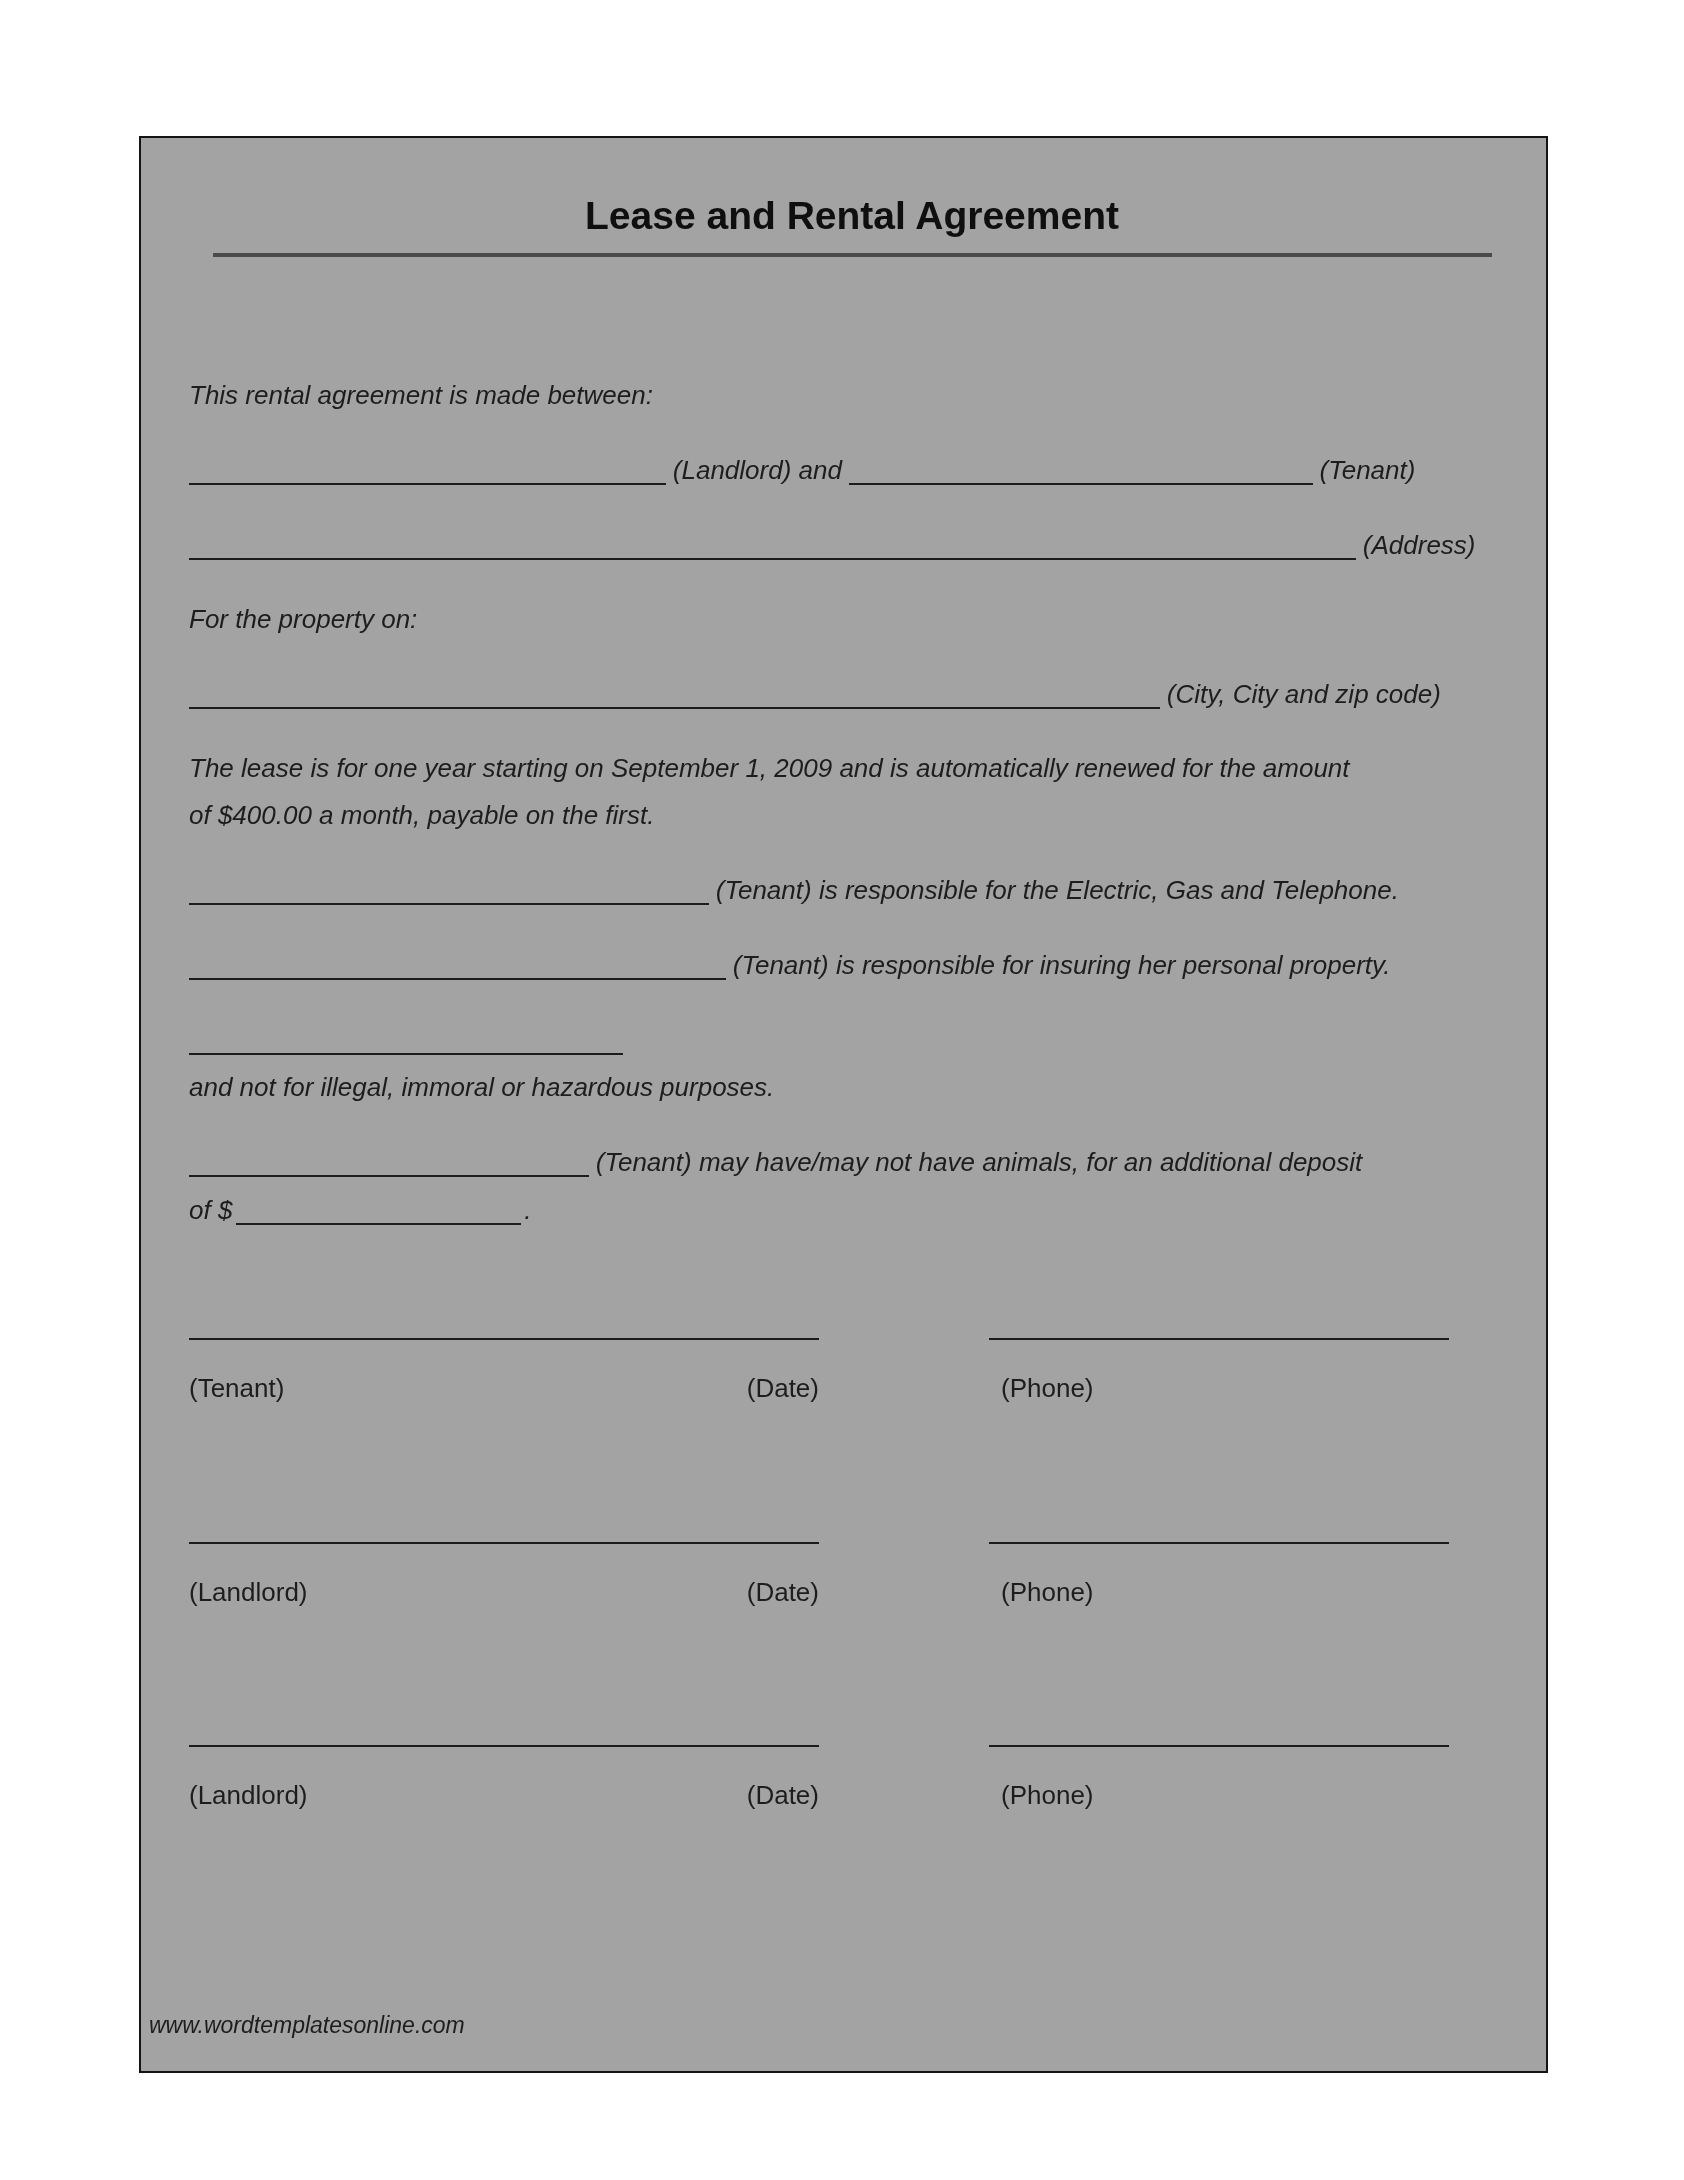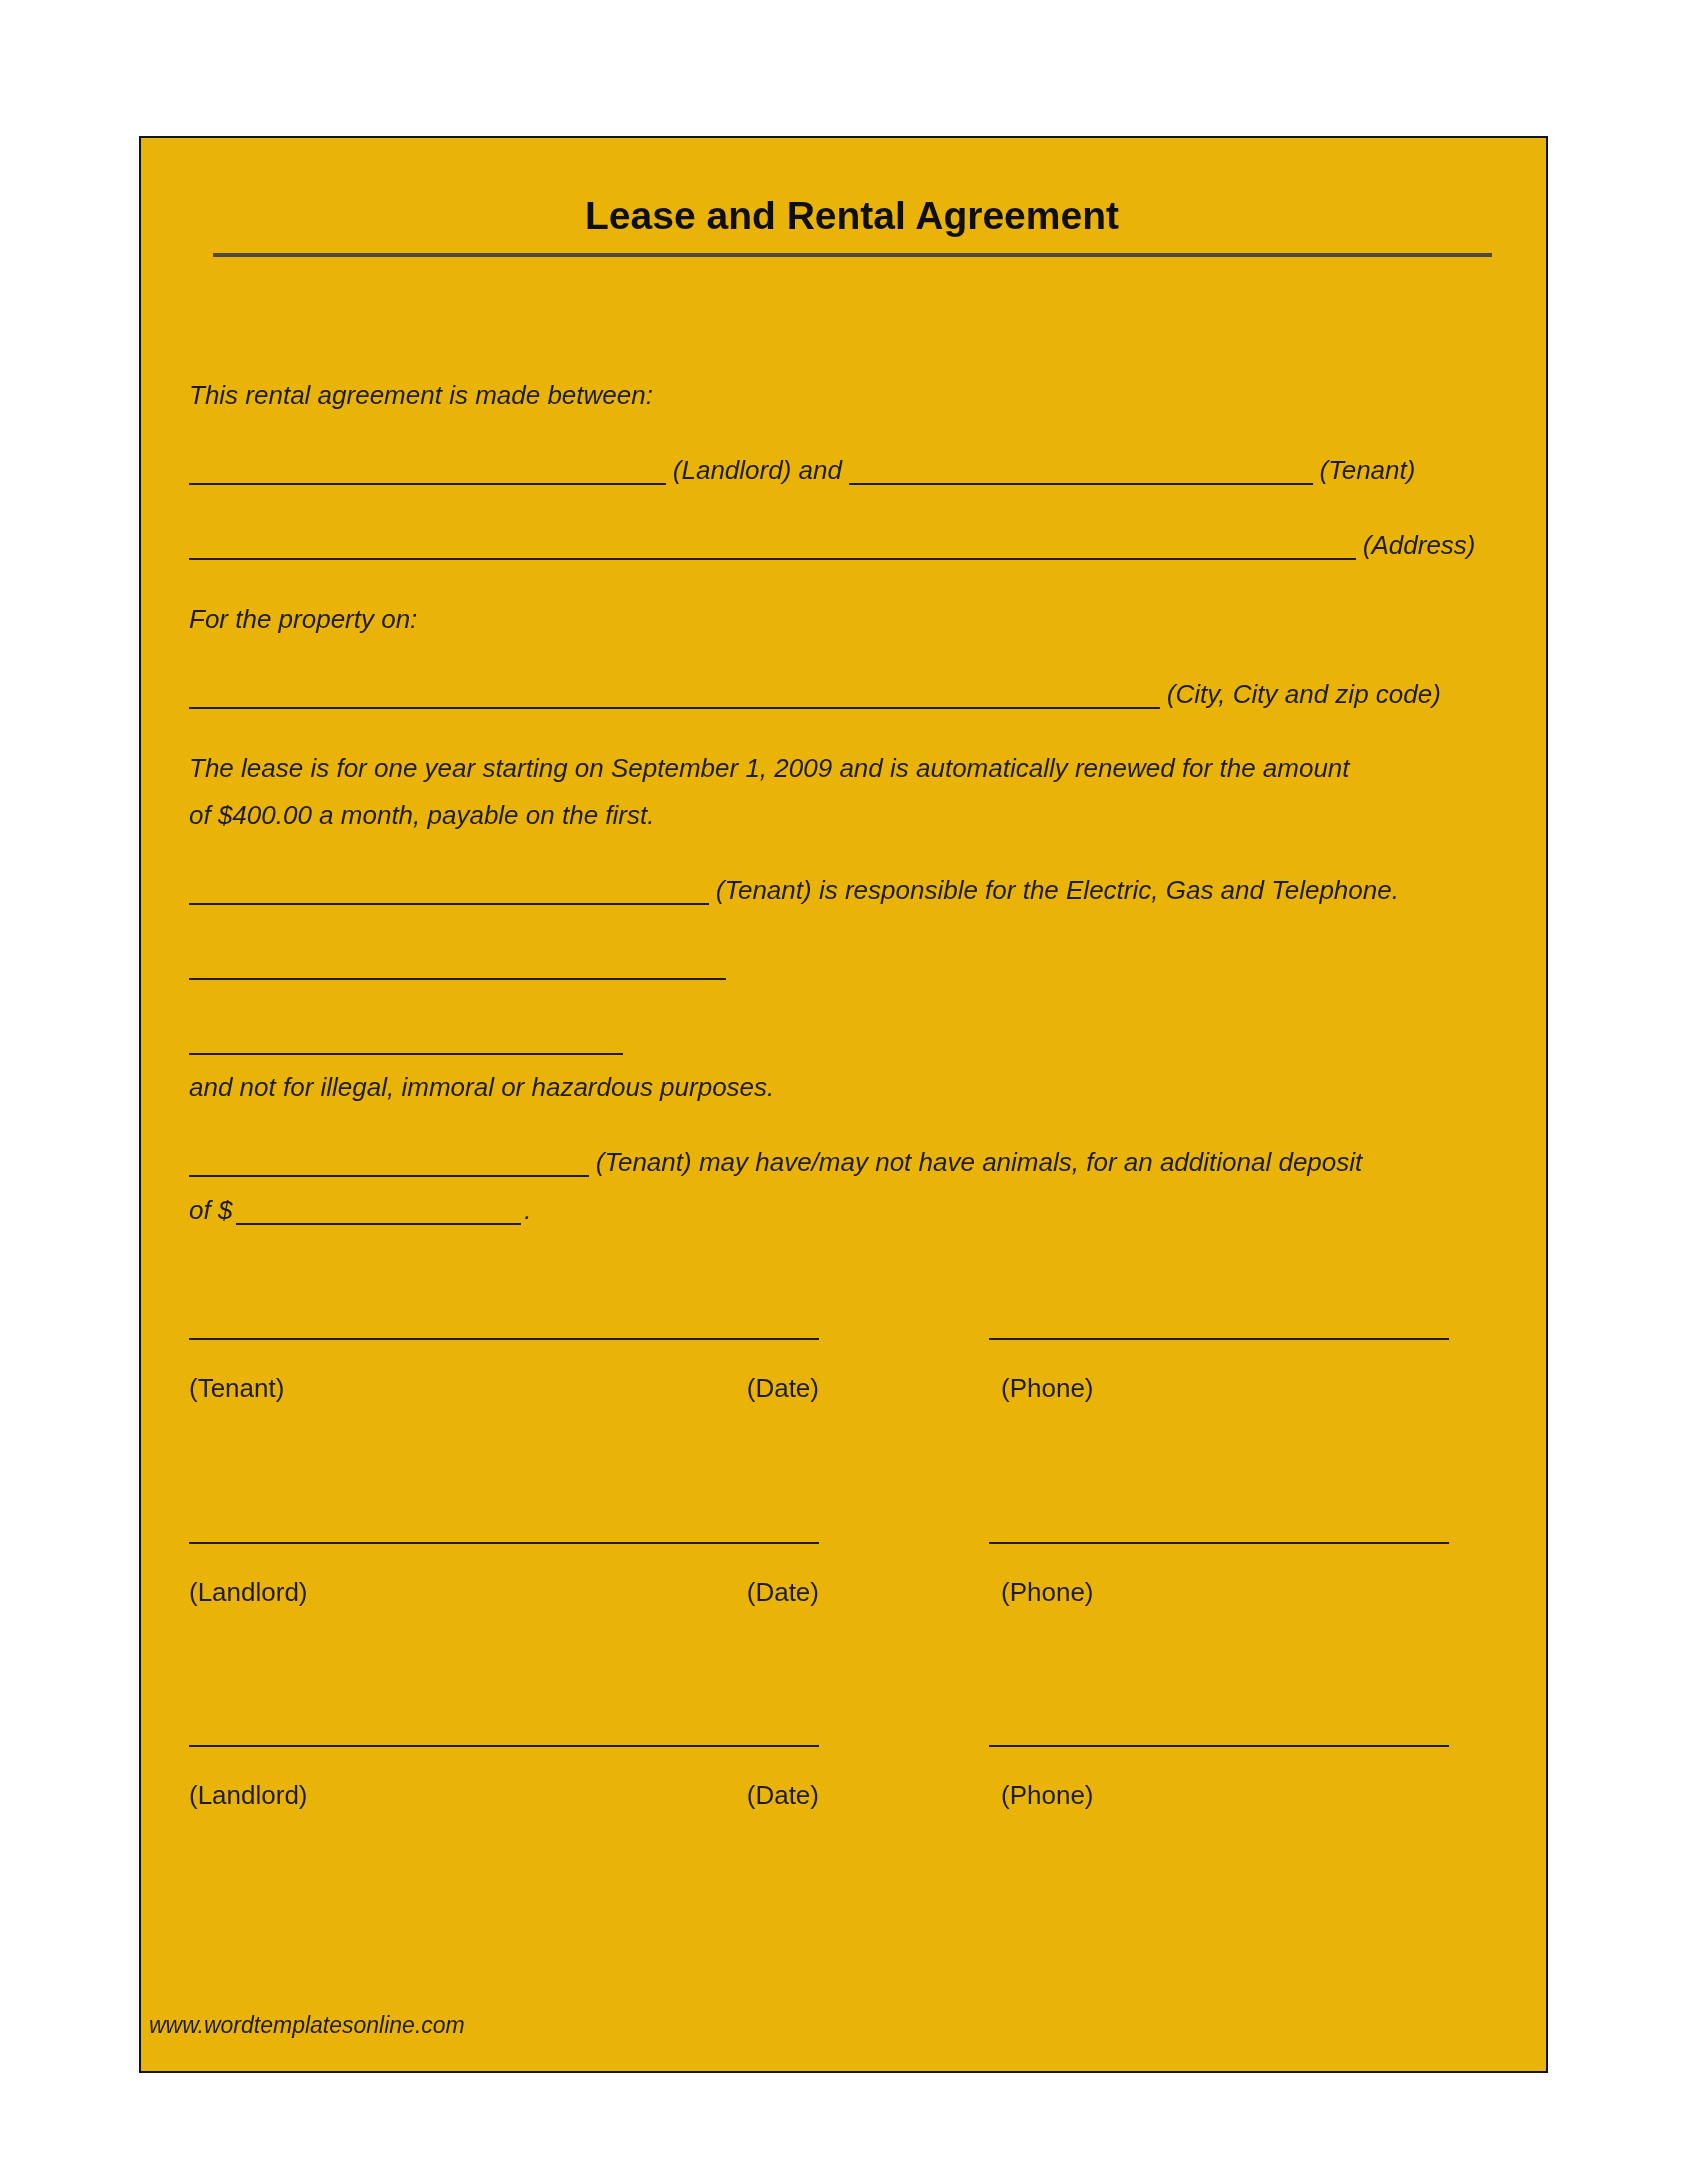--- a/index.html
+++ b/index.html
@@ -9,21 +9,21 @@
     height: 2181px;
     background: #ffffff;
     font-family: "Liberation Sans", sans-serif;
     color: #1c1c1c;
     overflow: hidden;
   }
   .frame {
     position: absolute;
     left: 139px; top: 136px; right: 137px; bottom: 108px;
     border: 2.6px solid #141414;
-    background: #eab308;
+    background: #a3a3a3;
   }
   .content {
     position: absolute;
     inset: 0;
     padding: 53px 31px 0 48px;
   }
   .doc-title {
     font-size: 39px;
     line-height: 50px;
     font-weight: 700;
@@ -128,21 +128,21 @@
         <div class="para">
           <span>of $400.00 a month, payable on the first.</span>
         </div>
 
         <div class="para">
           <span class="blank w-utilities"></span><span>(Tenant) is responsible for the Electric, Gas and Telephone.</span>
         </div>
 
 
         <div class="para">
-          <span class="blank w-insurance"></span>
+          <span class="blank w-insurance"></span><span>(Tenant) is responsible for insuring her personal property.</span>
         </div>
 
         <div class="para tight">
           <span class="blank w-residential"></span>
         </div>
         <div class="para">
           <span>and not for illegal, immoral or hazardous purposes.</span>
         </div>
 
         <div class="para tight">

